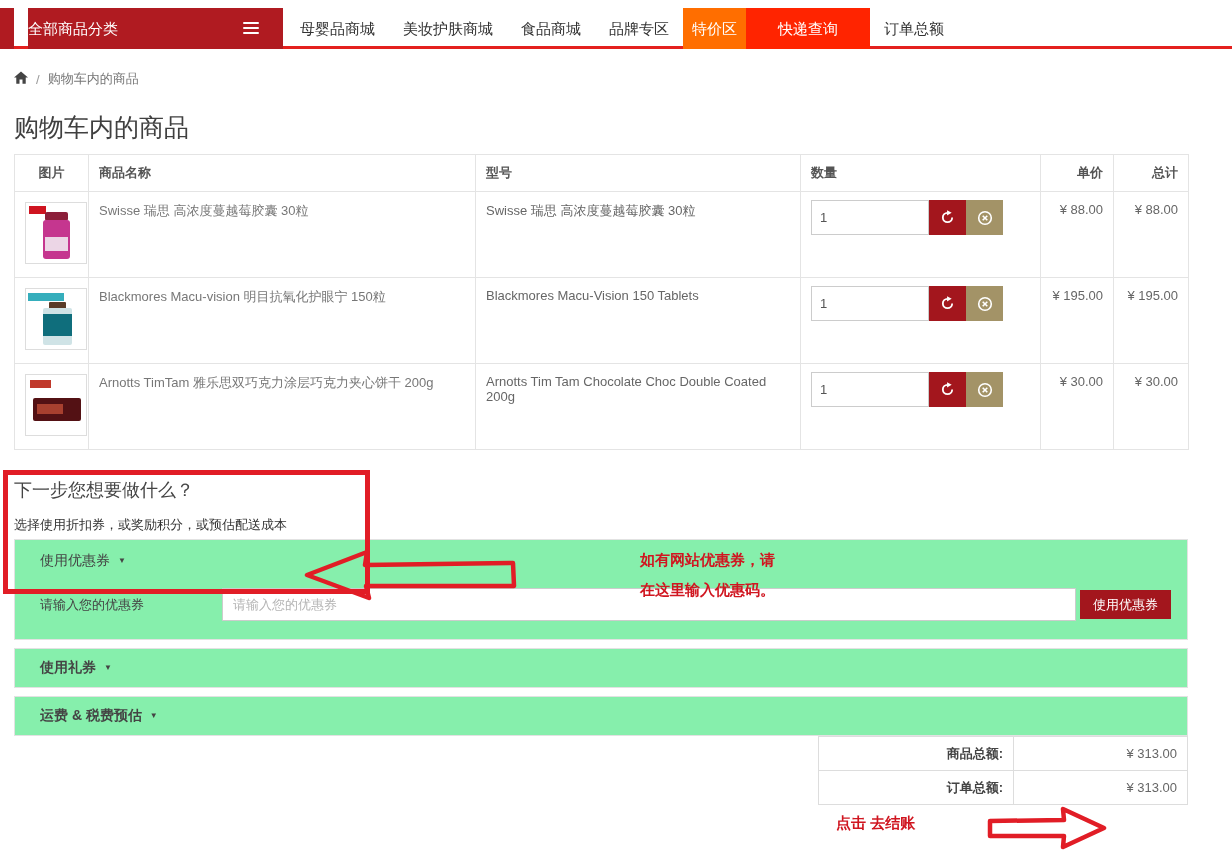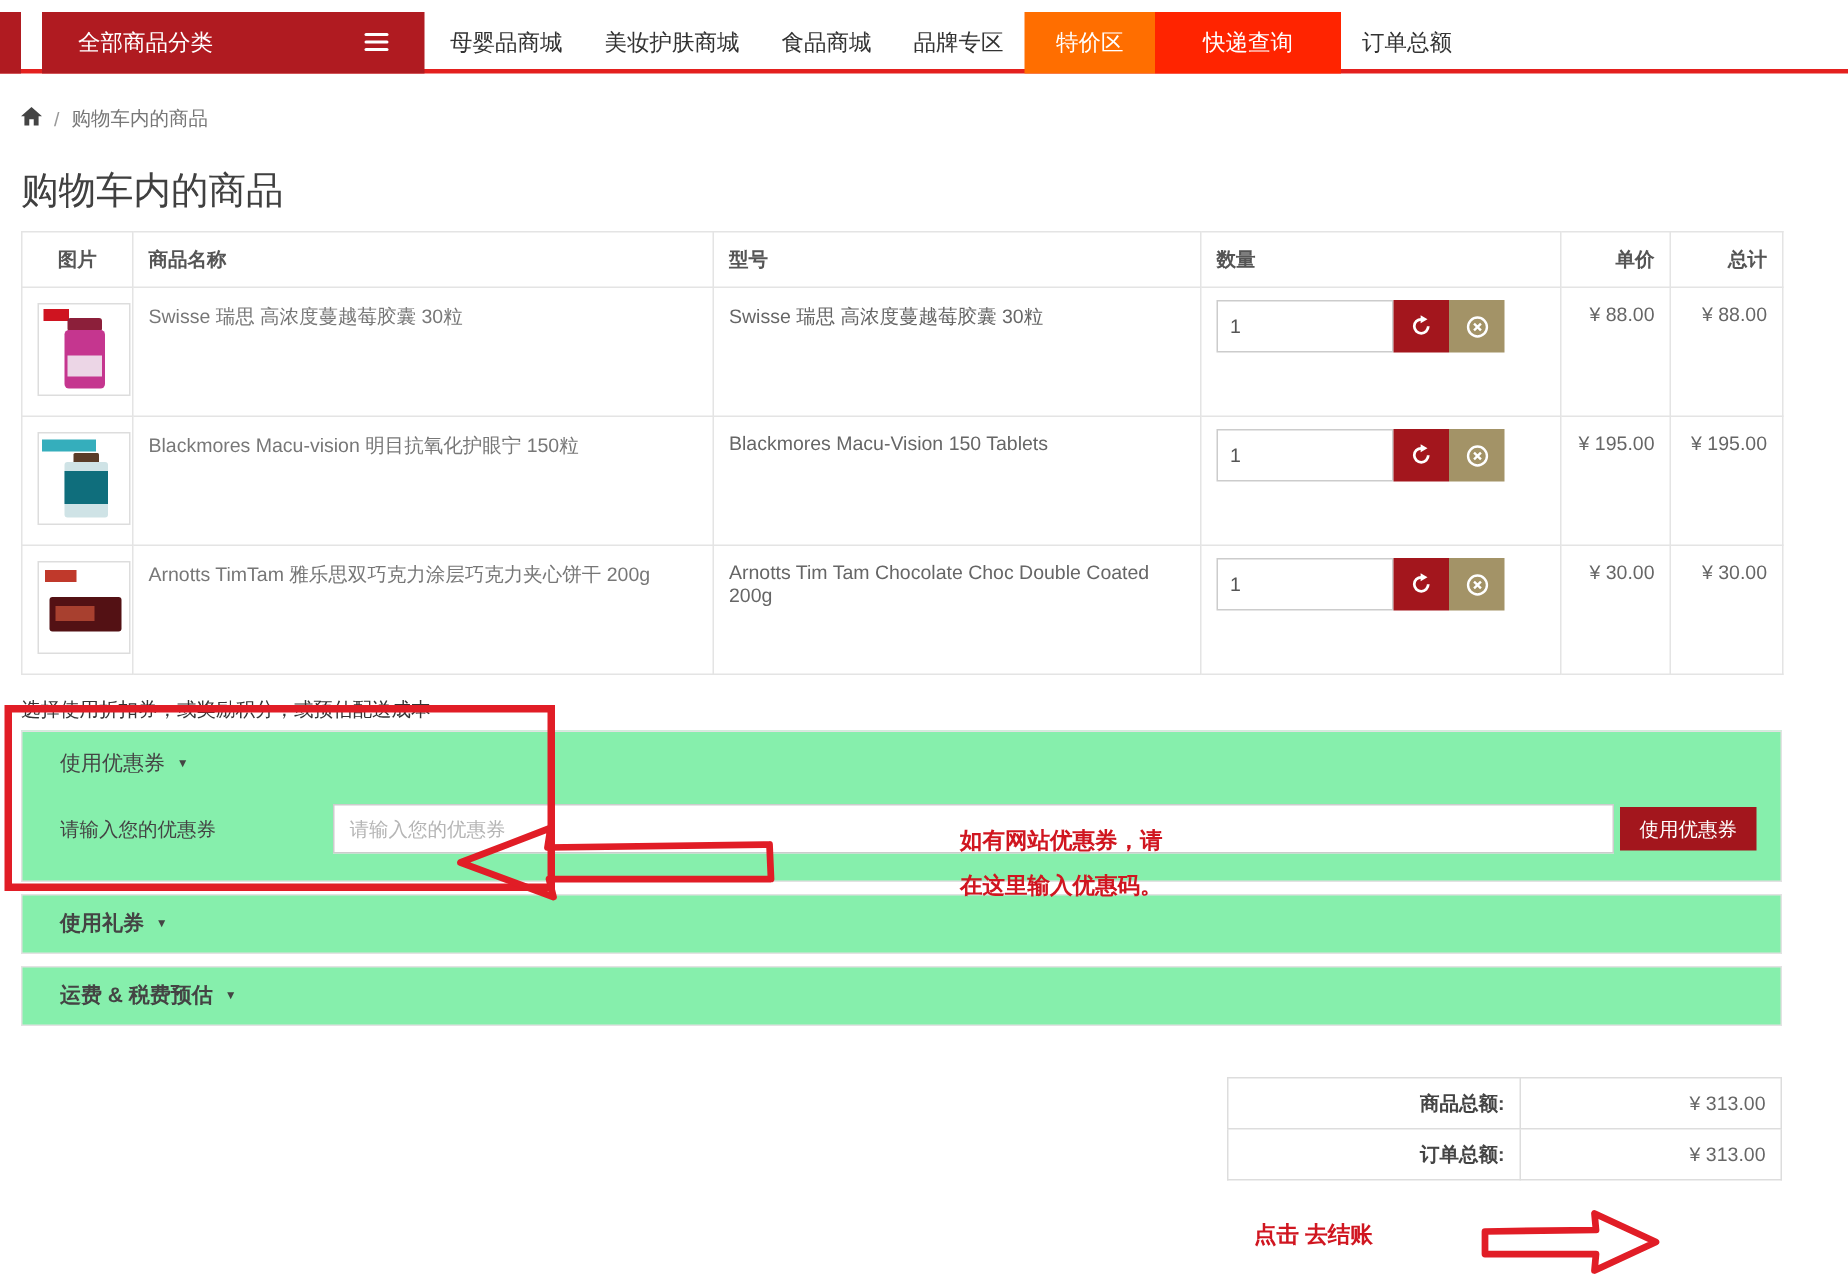--- a/index.html
+++ b/index.html
@@ -3,26 +3,26 @@
 <meta charset="utf-8">
 <style>
   * { margin:0; padding:0; box-sizing:border-box; }
   html,body { background:#fff; }
   body { font-family:"Liberation Sans","DejaVu Sans",sans-serif; }
   .page { position:relative; width:1232px; height:852px; background:#fff; overflow:hidden; }
 
   
   .navbar { position:absolute; left:0; top:8px; width:1232px; height:41px; border-bottom:3px solid #e4201e; background:#fff; }
   .nav-sliver { position:absolute; left:0; top:0; width:14px; height:41px; background:#b01b21; }
-  .cat-box { position:absolute; left:28px; top:0; width:255px; height:41px; background:#b01b21; color:#fff; font-size:15px; line-height:41px; padding-left:24px; cursor:pointer; }
+  .cat-box { position:absolute; left:28px; top:0; width:255px; height:41px; background:#b01b21; color:#fff; font-size:15px; line-height:41px; padding-left:0; cursor:pointer; }
   .burger { position:absolute; right:24px; top:14px; width:16px; }
   .burger span { display:block; height:2px; background:#fff; margin-bottom:3px; border-radius:1px; }
   .nav-links { position:absolute; left:286px; top:0; height:41px; display:flex; }
   .nav-item { line-height:41px; font-size:15px; color:#333; padding:0 14px; white-space:nowrap; cursor:pointer; }
-  .nav-item.hl-orange { background:#ff6e00; color:#fff; padding:0 21px; }
+  .nav-item.hl-orange { background:#ff6e00; color:#fff; padding:0 9px; }
   .nav-item.hl-red { background:#ff2400; color:#fff; padding:0 32px; }
 
   
   .content { position:absolute; left:14px; top:64px; width:1174px; }
   .breadcrumb { margin-top:6px; height:18px; font-size:13px; color:#777; display:flex; align-items:center; gap:8px; }
   .breadcrumb .sep { color:#999; }
   .page-title { margin-top:24px; font-size:25px; font-weight:normal; color:#404040; line-height:30px; }
 
   table.cart { margin-top:12px; width:1174px; border-collapse:collapse; table-layout:fixed; }
   table.cart th, table.cart td { border:1px solid #e4e4e4; font-size:13px; }
@@ -60,21 +60,21 @@
   .panel + .panel { margin-top:8px;font-weight:bold; }
   .panel-heading { padding:12px 25px; font-size:14px; color:#444; cursor:pointer; }
   .caret { font-size:8px; color:#444; vertical-align:2px; margin-left:4px; }
   .coupon-body { padding:6px 16px 18px 25px; display:flex; align-items:center; }
   .coupon-label { width:182px; font-size:13px; color:#444; }
   .coupon-input { flex:1; height:33px; border:1px solid #ccc; padding:0 10px; font-size:13px; color:#555; font-family:inherit; }
   .coupon-input::placeholder { color:#b5b5b5; }
   .btn-coupon { margin-left:4px; height:29px; padding:0 13px; background:#a3161d; color:#fff; border:none; font-size:13px; cursor:pointer; font-family:inherit; }
 
   
-  .totals { margin-top:34px; margin-left:auto; width:370px; border-collapse:collapse; }
+  .totals { margin-left:auto; width:370px; border-collapse:collapse; }
   .totals td { border:1px solid #ddd; height:34px; font-size:13px; padding:0 10px; text-align:right; }
   .totals td.lbl { width:195px; font-weight:bold; color:#444; }
   .totals td.val { color:#666; }
 
   
   .ann { position:absolute; z-index:5; }
   .ann-rect { left:3px; top:470px; width:367px; height:124px; border:5px solid #e11d26; }
   .ann-arrow-left { left:303px; top:549px; }
   .ann-note1 { left:640px; top:551px; font-size:15px; font-weight:bold; color:#d01620; }
   .ann-note2 { left:640px; top:581px; font-size:15px; font-weight:bold; color:#d01620; }
@@ -222,20 +222,21 @@
                   </svg>
             </button>
           </span>
         </td>
         <td class="r">¥ 30.00</td>
         <td class="r">¥ 30.00</td>
       </tr>
     </tbody>
       </table>
 
+    <h2 class="next-heading">下一步您想要做什么？</h2>
     <div class="next-sub">选择使用折扣券，或奖励积分，或预估配送成本</div>
 
     <div class="panel">
       <div class="panel-heading">
         <span>使用优惠券</span>
         <span class="caret">▼</span>
       </div>
       <div class="coupon-body">
         <div class="coupon-label">请输入您的优惠券</div>
         <input class="coupon-input" placeholder="请输入您的优惠券" style="">

